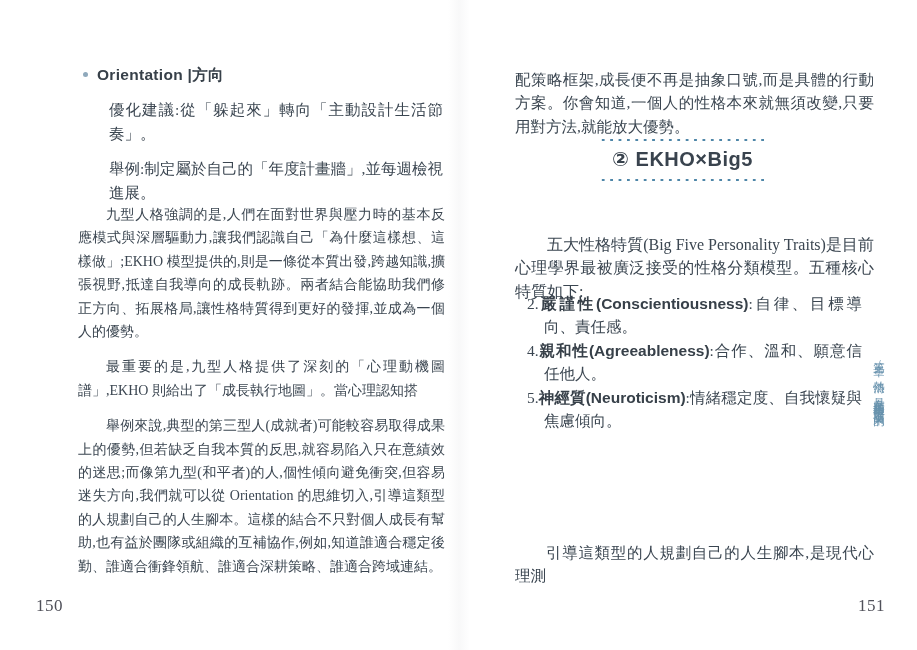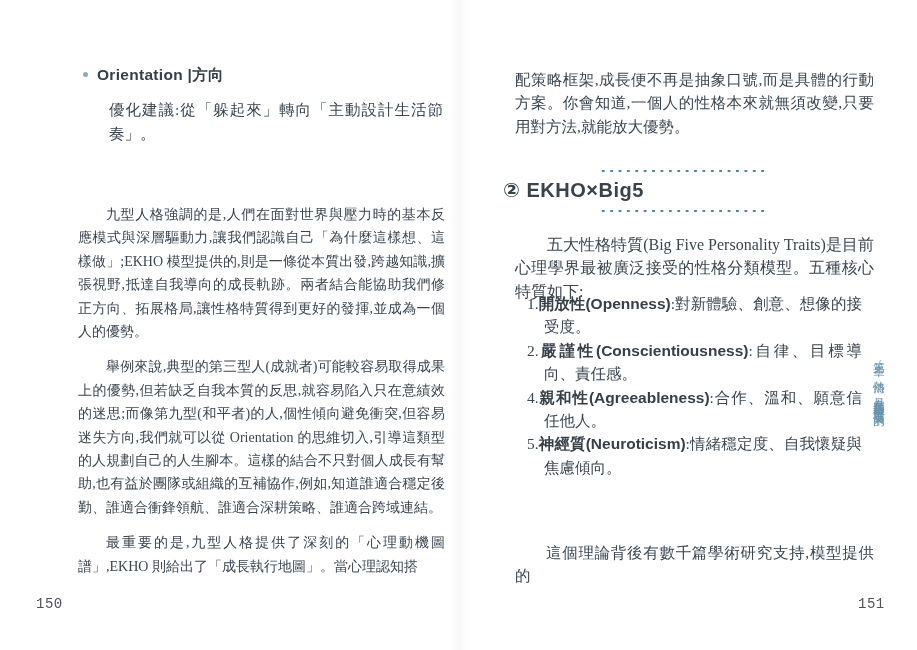--- a/index.html
+++ b/index.html
@@ -65,22 +65,23 @@
   .cont-para {
     position: absolute;
     left: 503px; top: 56px;
     width: 359px;
     font-size: 15.5px;
     line-height: 23.4px;
     text-align: justify;
   }
   .heading-block {
     position: absolute;
-    left: 503px; top: 169px;
-    width: 359px;
+    left: 503px; top: 138px;
+    width: 359px;
+    text-align: center;
   }
   .dots {
     width: 168px;
     height: 4px;
     margin: 0 auto;
     background-image: radial-gradient(circle, #4e86a8 1.15px, rgba(0,0,0,0) 1.5px);
     background-size: 8.4px 4px;
     background-position: left center;
     background-repeat: repeat-x;
   }
@@ -122,22 +123,22 @@
     left: 503px; top: 529px;
     width: 359px;
     font-size: 15.5px;
     line-height: 23.4px;
     text-align: justify;
   }
 
   
   .page-num {
     position: absolute;
-    font-family: Liberation Mono, monospace;
-    font-size: 14px;
+    font-family: Liberation Serif, serif;
+    font-size: 17px;
     color: #50515a;
     letter-spacing: 0.5px;
   }
   .page-num.pn-left  { left: 36px;  top: 596px; }
   .page-num.pn-right { left: 858px; top: 596px; }
 
   .vertical-label {
     position: absolute;
     left: 871px; top: 353px;
     writing-mode: vertical-rl;
@@ -155,57 +156,55 @@
   <div class="gutter"></div>
 
   <div>
 
     <div class="bullet-block">
       <div class="bullet-title">
         <span class="bullet-dot"></span>
         <span>Orientation |方向</span>
       </div>
       <p>優化建議:從「躲起來」轉向「主動設計生活節奏」。</p>
+      <p>舉例:制定屬於自己的「年度計畫牆」,並每週檢視進展。</p>
     </div>
 
     <div class="body-flow">
       <p class="indent">九型人格強調的是,人們在面對世界與壓力時的基本反應模式與深層驅動力,讓我們認識自己「為什麼這樣想、這樣做」;EKHO 模型提供的,則是一條從本質出發,跨越知識,擴張視野,抵達自我導向的成長軌跡。兩者結合能協助我們修正方向、拓展格局,讓性格特質得到更好的發揮,並成為一個人的優勢。</p>
+      <p class="indent">最重要的是,九型人格提供了深刻的「心理動機圖譜」,EKHO 則給出了「成長執行地圖」。當心理認知搭</p>
       <p class="indent">舉例來說,典型的第三型人(成就者)可能較容易取得成果上的優勢,但若缺乏自我本質的反思,就容易陷入只在意績效的迷思;而像第九型(和平者)的人,個性傾向避免衝突,但容易迷失方向,我們就可以從 Orientation 的思維切入,引導這類型的人規劃自己的人生腳本。這樣的結合不只對個人成長有幫助,也有益於團隊或組織的互補協作,例如,知道誰適合穩定後勤、誰適合衝鋒領航、誰適合深耕策略、誰適合跨域連結。</p>
-      <p class="indent">最重要的是,九型人格提供了深刻的「心理動機圖譜」,EKHO 則給出了「成長執行地圖」。當心理認知搭</p>
     </div>
 
     <div class="page-num pn-left">150</div>
   </div>
 
   <div>
 
     <p class="cont-para">配策略框架,成長便不再是抽象口號,而是具體的行動方案。你會知道,一個人的性格本來就無須改變,只要用對方法,就能放大優勢。</p>
 
     <div class="heading-block">
       <div class="dots"></div>
       <div class="section-heading">② EKHO×Big5</div>
       <div class="dots"></div>
     </div>
 
     <p class="intro-para indent">五大性格特質(Big Five Personality Traits)是目前心理學界最被廣泛接受的性格分類模型。五種核心特質如下:</p>
 
     <div class="traits">
       <div class="trait">
-        <span>1.</span><span class="tname">開放性(Openness)</span><span>:對新體驗、創意、想像的接受度。</span>
-      </div>
-      <div class="trait">
         <span>2.</span><span class="tname">嚴謹性(Conscientiousness)</span><span>:自律、目標導向、責任感。</span>
       </div>
       <div class="trait">
         <span>4.</span><span class="tname">親和性(Agreeableness)</span><span>:合作、溫和、願意信任他人。</span>
       </div>
       <div class="trait">
         <span>5.</span><span class="tname">神經質(Neuroticism)</span><span>:情緒穩定度、自我懷疑與焦慮傾向。</span>
       </div>
     </div>
 
-    <p class="closing-para indent">這個理論背後有數千篇學術研究支持,模型提供的</p>
+    <p class="closing-para indent">引導這類型的人規劃自己的人生腳本,是現代心理測</p>
 
     <div class="page-num pn-right">151</div>
   </div>
 
   <div class="vertical-label">第三章/熱情,是在精進過程中培養出來的</div>
 </div>
 
 </body></html>

